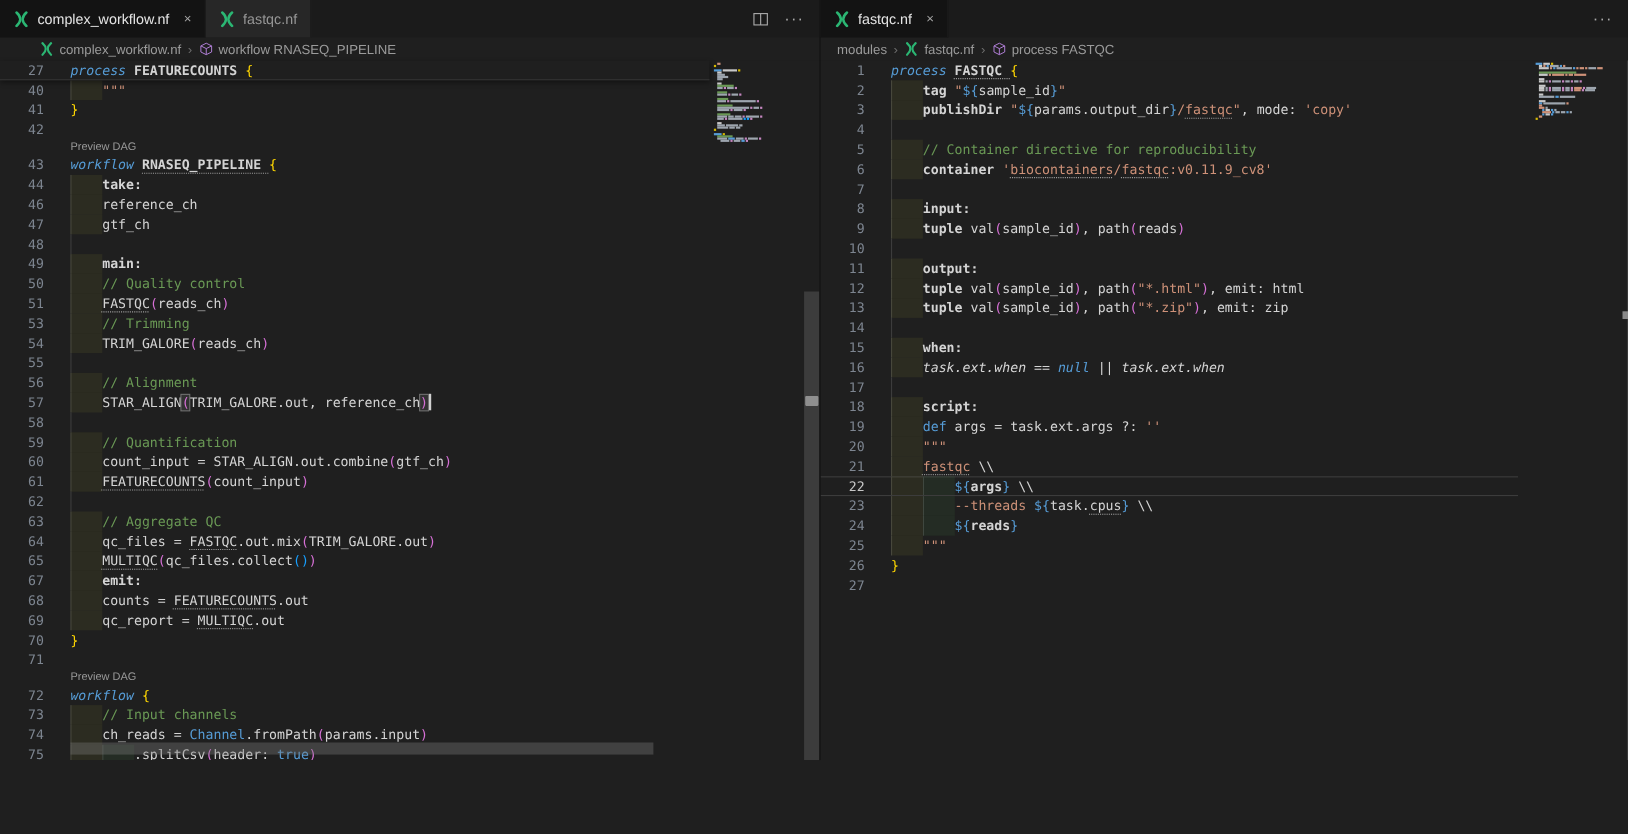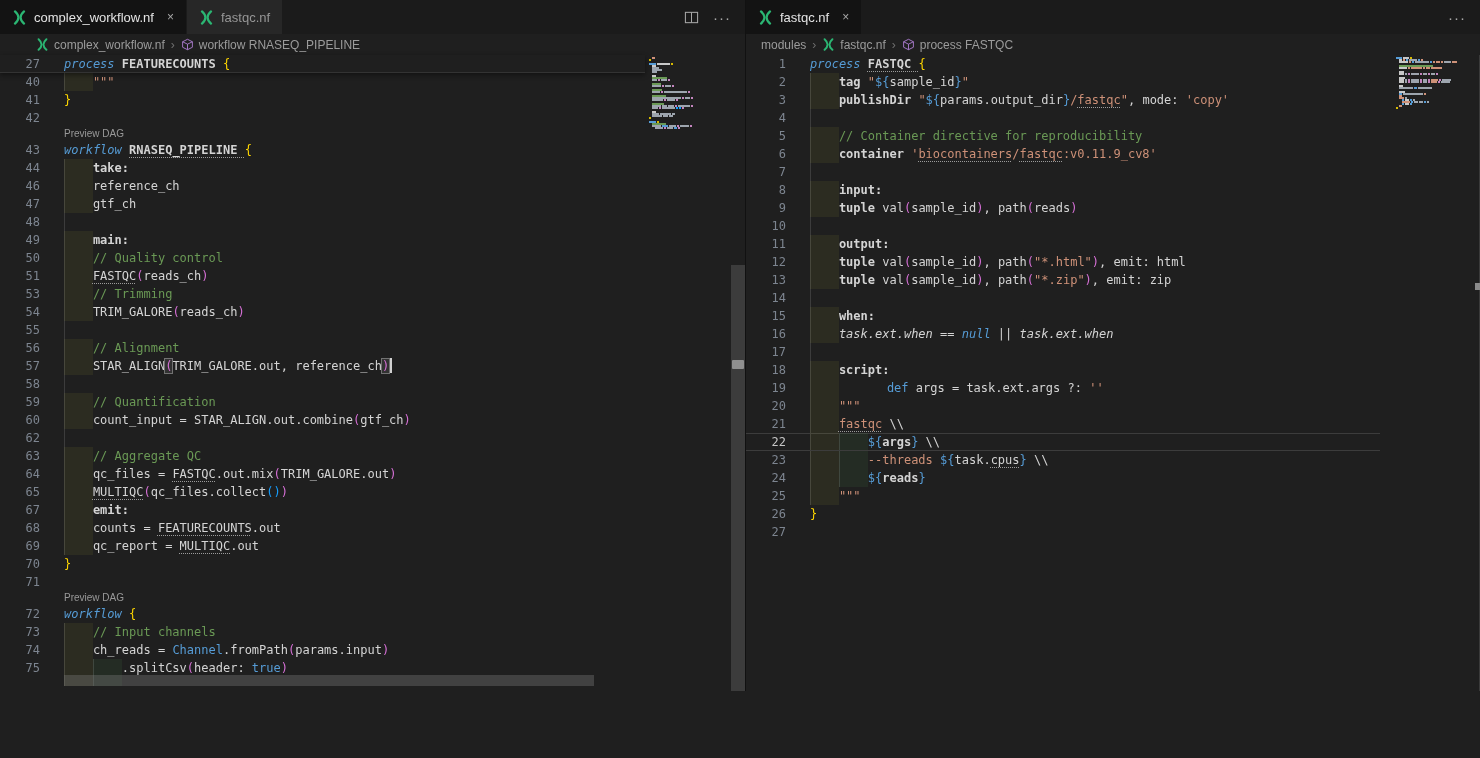--- a/index.html
+++ b/index.html
@@ -151,20 +151,21 @@
           <div class="row"><div class="guide" style="left: calc(0ch + 64px);"></div><div class="iblk l0" style="left: calc(0ch + 64px); width: 4ch;"></div><span class="ln">50</span><span class="code" style="padding-left: 0ch; left: calc(4ch + 64px);"><span class="tk-c">// Quality control</span></span></div>
           <div class="row"><div class="guide" style="left: calc(0ch + 64px);"></div><div class="iblk l0" style="left: calc(0ch + 64px); width: 4ch;"></div><span class="ln">51</span><span class="code" style="padding-left: 0ch; left: calc(4ch + 64px);"><span class="tk-w u">FASTQC</span><span class="tk-p">(</span><span class="tk-w">reads_ch</span><span class="tk-p">)</span></span></div>
           <div class="row"><div class="guide" style="left: calc(0ch + 64px);"></div><div class="iblk l0" style="left: calc(0ch + 64px); width: 4ch;"></div><span class="ln">53</span><span class="code" style="padding-left: 0ch; left: calc(4ch + 64px);"><span class="tk-c">// Trimming</span></span></div>
           <div class="row"><div class="guide" style="left: calc(0ch + 64px);"></div><div class="iblk l0" style="left: calc(0ch + 64px); width: 4ch;"></div><span class="ln">54</span><span class="code" style="padding-left: 0ch; left: calc(4ch + 64px);"><span class="tk-w">TRIM_GALORE</span><span class="tk-p">(</span><span class="tk-w">reads_ch</span><span class="tk-p">)</span></span></div>
           <div class="row"><div class="guide" style="left: calc(0ch + 64px);"></div><span class="ln">55</span><span class="code" style="left: calc(0ch + 64px);"></span></div>
           <div class="row"><div class="guide" style="left: calc(0ch + 64px);"></div><div class="iblk l0" style="left: calc(0ch + 64px); width: 4ch;"></div><span class="ln">56</span><span class="code" style="padding-left: 0ch; left: calc(4ch + 64px);"><span class="tk-c">// Alignment</span></span></div>
           <div class="row"><div class="guide" style="left: calc(0ch + 64px);"></div><div class="iblk l0" style="left: calc(0ch + 64px); width: 4ch;"></div><span class="ln">57</span><span class="code" style="padding-left: 0ch; left: calc(4ch + 64px);"><span class="tk-w">STAR_ALIGN</span><span class="tk-p m">(</span><span class="tk-w">TRIM_GALORE.out, reference_ch</span><span class="tk-p m">)</span><span class="cursor"></span></span></div>
           <div class="row"><div class="guide" style="left: calc(0ch + 64px);"></div><span class="ln">58</span><span class="code" style="left: calc(0ch + 64px);"></span></div>
           <div class="row"><div class="guide" style="left: calc(0ch + 64px);"></div><div class="iblk l0" style="left: calc(0ch + 64px); width: 4ch;"></div><span class="ln">59</span><span class="code" style="padding-left: 0ch; left: calc(4ch + 64px);"><span class="tk-c">// Quantification</span></span></div>
           <div class="row"><div class="guide" style="left: calc(0ch + 64px);"></div><div class="iblk l0" style="left: calc(0ch + 64px); width: 4ch;"></div><span class="ln">60</span><span class="code" style="padding-left: 0ch; left: calc(4ch + 64px);"><span class="tk-w">count_input = STAR_ALIGN.out.combine</span><span class="tk-p">(</span><span class="tk-w">gtf_ch</span><span class="tk-p">)</span></span></div>
+          <div class="row"><div class="guide" style="left: calc(0ch + 64px);"></div><div class="iblk l0" style="left: calc(0ch + 64px); width: 4ch;"></div><span class="ln">61</span><span class="code" style="padding-left: 0ch; left: calc(4ch + 64px);"><span class="tk-w u">FEATURECOUNTS</span><span class="tk-p">(</span><span class="tk-w">count_input</span><span class="tk-p">)</span></span></div>
           <div class="row"><div class="guide" style="left: calc(0ch + 64px);"></div><span class="ln">62</span><span class="code" style="left: calc(0ch + 64px);"></span></div>
           <div class="row"><div class="guide" style="left: calc(0ch + 64px);"></div><div class="iblk l0" style="left: calc(0ch + 64px); width: 4ch;"></div><span class="ln">63</span><span class="code" style="padding-left: 0ch; left: calc(4ch + 64px);"><span class="tk-c">// Aggregate QC</span></span></div>
           <div class="row"><div class="guide" style="left: calc(0ch + 64px);"></div><div class="iblk l0" style="left: calc(0ch + 64px); width: 4ch;"></div><span class="ln">64</span><span class="code" style="padding-left: 0ch; left: calc(4ch + 64px);"><span class="tk-w">qc_files = </span><span class="tk-w u">FASTQC</span><span class="tk-w">.out.mix</span><span class="tk-p">(</span><span class="tk-w">TRIM_GALORE.out</span><span class="tk-p">)</span></span></div>
           <div class="row"><div class="guide" style="left: calc(0ch + 64px);"></div><div class="iblk l0" style="left: calc(0ch + 64px); width: 4ch;"></div><span class="ln">65</span><span class="code" style="padding-left: 0ch; left: calc(4ch + 64px);"><span class="tk-w u">MULTIQC</span><span class="tk-p">(</span><span class="tk-w">qc_files.collect</span><span class="tk-bl">(</span><span class="tk-bl">)</span><span class="tk-p">)</span></span></div>
           <div class="row"><div class="guide" style="left: calc(0ch + 64px);"></div><div class="iblk l0" style="left: calc(0ch + 64px); width: 4ch;"></div><span class="ln">67</span><span class="code" style="padding-left: 0ch; left: calc(4ch + 64px);"><span class="tk-bd">emit:</span></span></div>
           <div class="row"><div class="guide" style="left: calc(0ch + 64px);"></div><div class="iblk l0" style="left: calc(0ch + 64px); width: 4ch;"></div><span class="ln">68</span><span class="code" style="padding-left: 0ch; left: calc(4ch + 64px);"><span class="tk-w">counts = </span><span class="tk-w u">FEATURECOUNTS</span><span class="tk-w">.out</span></span></div>
           <div class="row"><div class="guide" style="left: calc(0ch + 64px);"></div><div class="iblk l0" style="left: calc(0ch + 64px); width: 4ch;"></div><span class="ln">69</span><span class="code" style="padding-left: 0ch; left: calc(4ch + 64px);"><span class="tk-w">qc_report = </span><span class="tk-w u">MULTIQC</span><span class="tk-w">.out</span></span></div>
           <div class="row"><span class="ln">70</span><span class="code" style="left: calc(0ch + 64px);"><span class="tk-y">}</span></span></div>
           <div class="row"><span class="ln">71</span><span class="code" style="left: calc(0ch + 64px);"></span></div>
           <div class="lens-row">Preview DAG</div>
@@ -371,21 +372,21 @@
           <div class="row"><div class="guide" style="left: calc(0ch + 64px);"></div><div class="iblk l0" style="left: calc(0ch + 64px); width: 4ch;"></div><span class="ln">9</span><span class="code" style="padding-left: 0ch; left: calc(4ch + 64px);"><span class="tk-bd">tuple </span><span class="tk-w">val</span><span class="tk-p">(</span><span class="tk-w">sample_id</span><span class="tk-p">)</span><span class="tk-w">, path</span><span class="tk-p">(</span><span class="tk-w">reads</span><span class="tk-p">)</span></span></div>
           <div class="row"><div class="guide" style="left: calc(0ch + 64px);"></div><span class="ln">10</span><span class="code" style="left: calc(0ch + 64px);"></span></div>
           <div class="row"><div class="guide" style="left: calc(0ch + 64px);"></div><div class="iblk l0" style="left: calc(0ch + 64px); width: 4ch;"></div><span class="ln">11</span><span class="code" style="padding-left: 0ch; left: calc(4ch + 64px);"><span class="tk-bd">output:</span></span></div>
           <div class="row"><div class="guide" style="left: calc(0ch + 64px);"></div><div class="iblk l0" style="left: calc(0ch + 64px); width: 4ch;"></div><span class="ln">12</span><span class="code" style="padding-left: 0ch; left: calc(4ch + 64px);"><span class="tk-bd">tuple </span><span class="tk-w">val</span><span class="tk-p">(</span><span class="tk-w">sample_id</span><span class="tk-p">)</span><span class="tk-w">, path</span><span class="tk-p">(</span><span class="tk-s">"*.html"</span><span class="tk-p">)</span><span class="tk-w">, emit: html</span></span></div>
           <div class="row"><div class="guide" style="left: calc(0ch + 64px);"></div><div class="iblk l0" style="left: calc(0ch + 64px); width: 4ch;"></div><span class="ln">13</span><span class="code" style="padding-left: 0ch; left: calc(4ch + 64px);"><span class="tk-bd">tuple </span><span class="tk-w">val</span><span class="tk-p">(</span><span class="tk-w">sample_id</span><span class="tk-p">)</span><span class="tk-w">, path</span><span class="tk-p">(</span><span class="tk-s">"*.zip"</span><span class="tk-p">)</span><span class="tk-w">, emit: zip</span></span></div>
           <div class="row"><div class="guide" style="left: calc(0ch + 64px);"></div><span class="ln">14</span><span class="code" style="left: calc(0ch + 64px);"></span></div>
           <div class="row"><div class="guide" style="left: calc(0ch + 64px);"></div><div class="iblk l0" style="left: calc(0ch + 64px); width: 4ch;"></div><span class="ln">15</span><span class="code" style="padding-left: 0ch; left: calc(4ch + 64px);"><span class="tk-bd">when:</span></span></div>
           <div class="row"><div class="guide" style="left: calc(0ch + 64px);"></div><div class="iblk l0" style="left: calc(0ch + 64px); width: 4ch;"></div><span class="ln">16</span><span class="code" style="padding-left: 0ch; left: calc(4ch + 64px); font-style: italic;"><span class="tk-w">task.ext.when == </span><span class="tk-b">null</span><span class="tk-w"> || task.ext.when</span></span></div>
           <div class="row"><div class="guide" style="left: calc(0ch + 64px);"></div><span class="ln">17</span><span class="code" style="left: calc(0ch + 64px);"></span></div>
           <div class="row"><div class="guide" style="left: calc(0ch + 64px);"></div><div class="iblk l0" style="left: calc(0ch + 64px); width: 4ch;"></div><span class="ln">18</span><span class="code" style="padding-left: 0ch; left: calc(4ch + 64px);"><span class="tk-bd">script:</span></span></div>
-          <div class="row"><div class="guide" style="left: calc(0ch + 64px);"></div><div class="iblk l0" style="left: calc(0ch + 64px); width: 4ch;"></div><span class="ln">19</span><span class="code" style="padding-left: 0ch; left: calc(4ch + 64px); margin-left: 48px;"><span class="tk-b">def</span><span class="tk-w"> args = task.ext.args ?: </span><span class="tk-s">''</span></span></div>
+          <div class="row"><div class="guide" style="left: calc(0ch + 64px);"></div><div class="iblk l0" style="left: calc(0ch + 64px); width: 4ch;"></div><span class="ln">19</span><span class="code" style="padding-left: 0ch; left: calc(4ch + 64px);"><span class="tk-b">def</span><span class="tk-w"> args = task.ext.args ?: </span><span class="tk-s">''</span></span></div>
           <div class="row"><div class="guide" style="left: calc(0ch + 64px);"></div><div class="iblk l0" style="left: calc(0ch + 64px); width: 4ch;"></div><span class="ln">20</span><span class="code" style="padding-left: 0ch; left: calc(4ch + 64px);"><span class="tk-s">"""</span></span></div>
           <div class="row"><div class="guide" style="left: calc(0ch + 64px);"></div><div class="iblk l0" style="left: calc(0ch + 64px); width: 4ch;"></div><span class="ln">21</span><span class="code" style="padding-left: 0ch; left: calc(4ch + 64px);"><span class="tk-s u">fastqc</span><span class="tk-w"> \\</span></span></div>
           <div class="row current"><div class="guide" style="left: calc(0ch + 64px);"></div><div class="guide" style="left: calc(4ch + 64px);"></div><div class="iblk l0" style="left: calc(0ch + 64px); width: 4ch;"></div><div class="iblk l1" style="left: calc(4ch + 64px); width: 4ch;"></div><span class="ln">22</span><span class="code" style="padding-left: 0ch; left: calc(8ch + 64px);"><span class="tk-ib">${</span><span class="tk-bd">args</span><span class="tk-ib">}</span><span class="tk-w"> \\</span></span></div>
           <div class="row"><div class="guide" style="left: calc(0ch + 64px);"></div><div class="guide" style="left: calc(4ch + 64px);"></div><div class="iblk l0" style="left: calc(0ch + 64px); width: 4ch;"></div><div class="iblk l1" style="left: calc(4ch + 64px); width: 4ch;"></div><span class="ln">23</span><span class="code" style="padding-left: 0ch; left: calc(8ch + 64px);"><span class="tk-s">--threads </span><span class="tk-ib">${</span><span class="tk-w">task.</span><span class="tk-w u">cpus</span><span class="tk-ib">}</span><span class="tk-w"> \\</span></span></div>
           <div class="row"><div class="guide" style="left: calc(0ch + 64px);"></div><div class="guide" style="left: calc(4ch + 64px);"></div><div class="iblk l0" style="left: calc(0ch + 64px); width: 4ch;"></div><div class="iblk l1" style="left: calc(4ch + 64px); width: 4ch;"></div><span class="ln">24</span><span class="code" style="padding-left: 0ch; left: calc(8ch + 64px);"><span class="tk-ib">${</span><span class="tk-bd">reads</span><span class="tk-ib">}</span></span></div>
           <div class="row"><div class="guide" style="left: calc(0ch + 64px);"></div><div class="iblk l0" style="left: calc(0ch + 64px); width: 4ch;"></div><span class="ln">25</span><span class="code" style="padding-left: 0ch; left: calc(4ch + 64px);"><span class="tk-s">"""</span></span></div>
           <div class="row"><span class="ln">26</span><span class="code" style="left: calc(0ch + 64px);"><span class="tk-y">}</span></span></div>
           <div class="row"><span class="ln">27</span><span class="code" style="left: calc(0ch + 64px);"></span></div>
         </div>
         <div class="minimap" style="right: 20px; width: 64px;">

